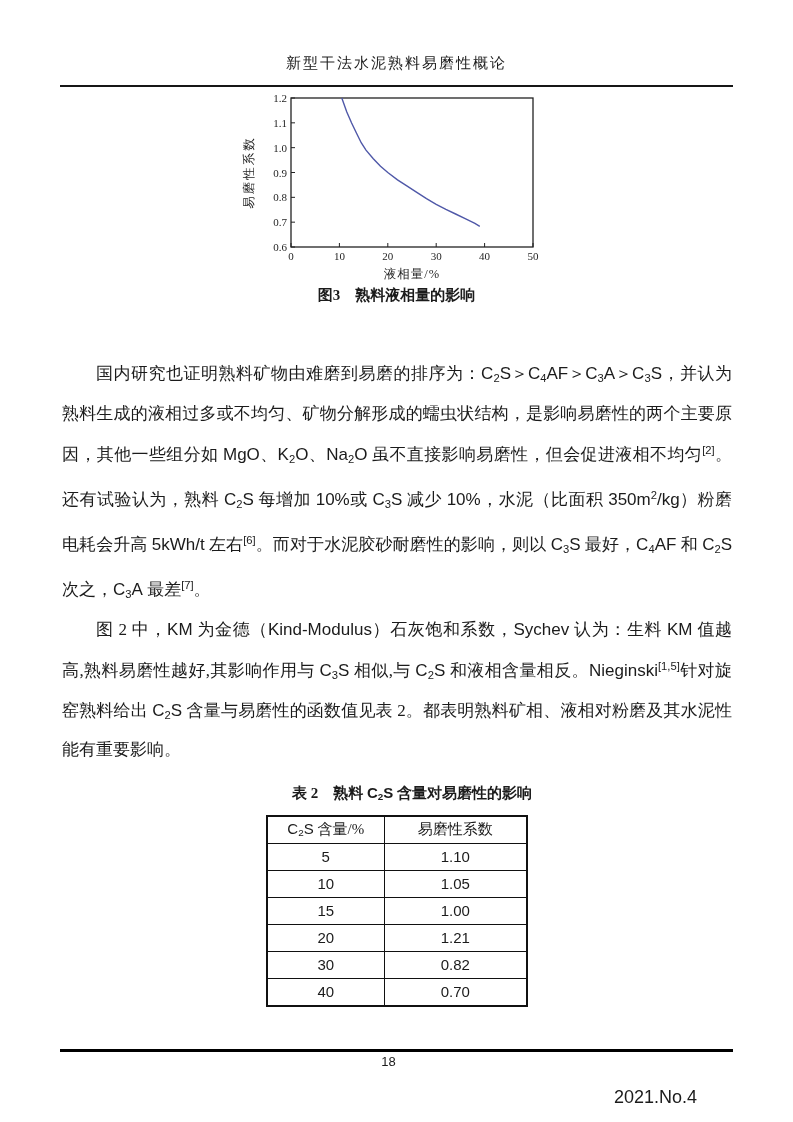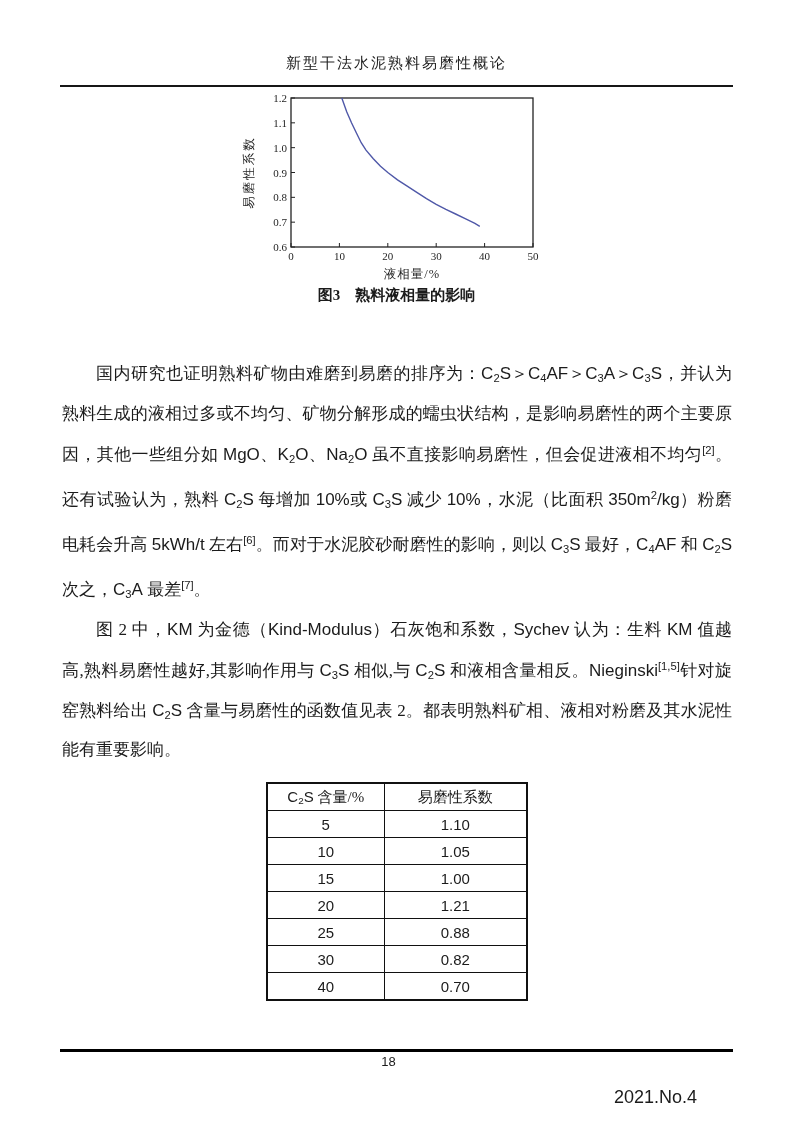--- a/index.html
+++ b/index.html
@@ -76,20 +76,21 @@
       <text x="13" y="80.5" text-anchor="middle" font-size="12.5" letter-spacing="2" transform="rotate(-90 13 80.5)">易磨性系数</text>
     </svg>
 
   <div class="figure-caption">图3　熟料液相量的影响</div>
 
   <div class="content">
     <p><span>国内研究也证明熟料矿物由难磨到易磨的排序为：</span><span class="lat">C</span><span class="lat sub">2</span><span class="lat">S</span><span>＞</span><span class="lat">C</span><span class="lat sub">4</span><span class="lat">AF</span><span>＞</span><span class="lat">C</span><span class="lat sub">3</span><span class="lat">A</span><span>＞</span><span class="lat">C</span><span class="lat sub">3</span><span class="lat">S</span><span>，并认为熟料生成的液相过多或不均匀、矿物分解形成的蠕虫状结构，是影响易磨性的两个主要原因，其他一些组分如 </span><span class="lat">MgO</span><span>、</span><span class="lat">K</span><span class="lat sub">2</span><span class="lat">O</span><span>、</span><span class="lat">Na</span><span class="lat sub">2</span><span class="lat">O</span><span> 虽不直接影响易磨性，但会促进液相不均匀</span><span class="lat sup">[2]</span><span>。还有试验认为，熟料 </span><span class="lat">C</span><span class="lat sub">2</span><span class="lat">S</span><span> 每增加 </span><span class="lat">10%</span><span>或 </span><span class="lat">C</span><span class="lat sub">3</span><span class="lat">S</span><span> 减少 </span><span class="lat">10%</span><span>，水泥（比面积 </span><span class="lat">350m</span><span class="lat sup">2</span><span class="lat">/kg</span><span>）粉磨电耗会升高 </span><span class="lat">5kWh/t</span><span> 左右</span><span class="lat sup">[6]</span><span>。而对于水泥胶砂耐磨性的影响，则以 </span><span class="lat">C</span><span class="lat sub">3</span><span class="lat">S</span><span> 最好，</span><span class="lat">C</span><span class="lat sub">4</span><span class="lat">AF</span><span> 和 </span><span class="lat">C</span><span class="lat sub">2</span><span class="lat">S</span><span> 次之，</span><span class="lat">C</span><span class="lat sub">3</span><span class="lat">A</span><span> 最差</span><span class="lat sup">[7]</span><span>。</span></p>
     <p><span>图 2 中，</span><span class="lat">KM</span><span> 为金德（</span><span class="lat">Kind-Modulus</span><span>）石灰饱和系数，</span><span class="lat">Sychev</span><span> 认为：生料 </span><span class="lat">KM</span><span> 值越高,熟料易磨性越好,其影响作用与 </span><span class="lat">C</span><span class="lat sub">3</span><span class="lat">S</span><span> 相似,与 </span><span class="lat">C</span><span class="lat sub">2</span><span class="lat">S</span><span> 和液相含量相反。</span><span class="lat">Nieginski</span><span class="lat sup">[1,5]</span><span>针对旋窑熟料给出 </span><span class="lat">C</span><span class="lat sub">2</span><span class="lat">S</span><span> 含量与易磨性的函数值见表 2。都表明熟料矿相、液相对粉磨及其水泥性能有重要影响。</span></p>
 
     <div class="table-block">
+      <p class="table-title"><span>表 2　熟料 </span><span class="lat">C</span><span class="lat sub">2</span><span class="lat">S</span><span> 含量对易磨性的影响</span></p>
       <table class="data">
         <thead>
           <tr>
             <th style="width:45%"><span class="lat">C</span><span class="lat sub">2</span><span class="lat">S</span><span> 含量/%</span></th>
             <th style="width:55%">易磨性系数</th>
           </tr>
         </thead>
         <tbody>
             <tr>
               <td class="num">5</td>
@@ -101,24 +102,20 @@
             </tr>
             <tr>
               <td class="num">15</td>
               <td class="num">1.00</td>
             </tr>
             <tr>
               <td class="num">20</td>
               <td class="num">1.21</td>
             </tr>
             <tr>
-              <td class="num">25</td>
-              <td class="num">0.88</td>
-            </tr>
-            <tr>
               <td class="num">30</td>
               <td class="num">0.82</td>
             </tr>
             <tr>
               <td class="num">40</td>
               <td class="num">0.70</td>
             </tr>
           </tbody>
       </table>
     </div>

